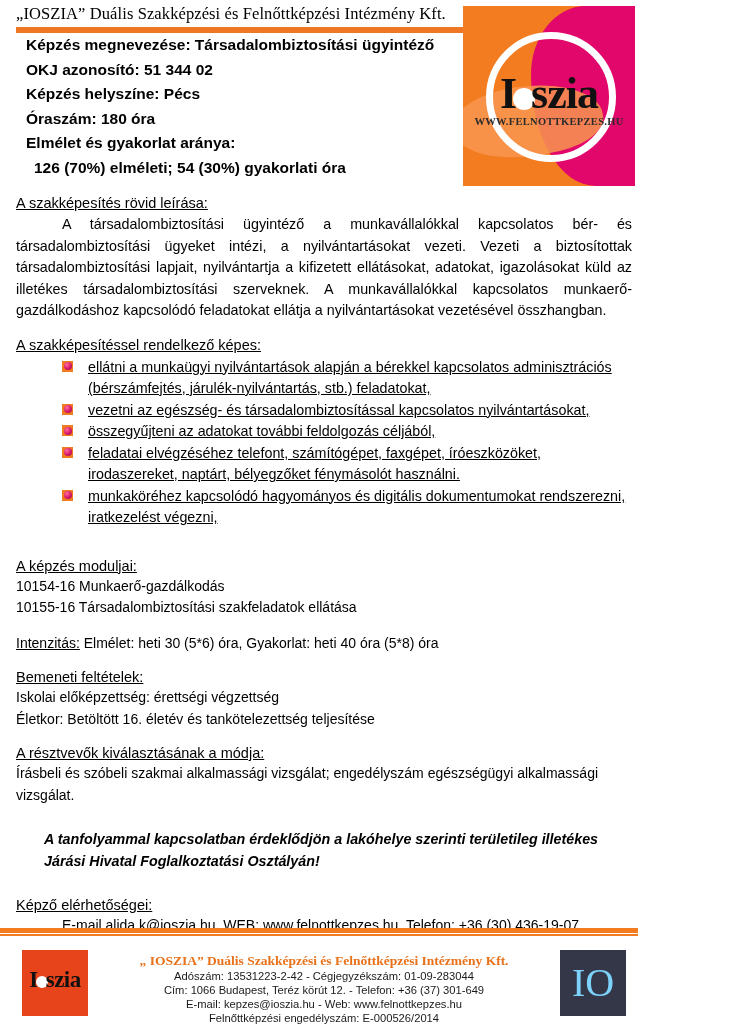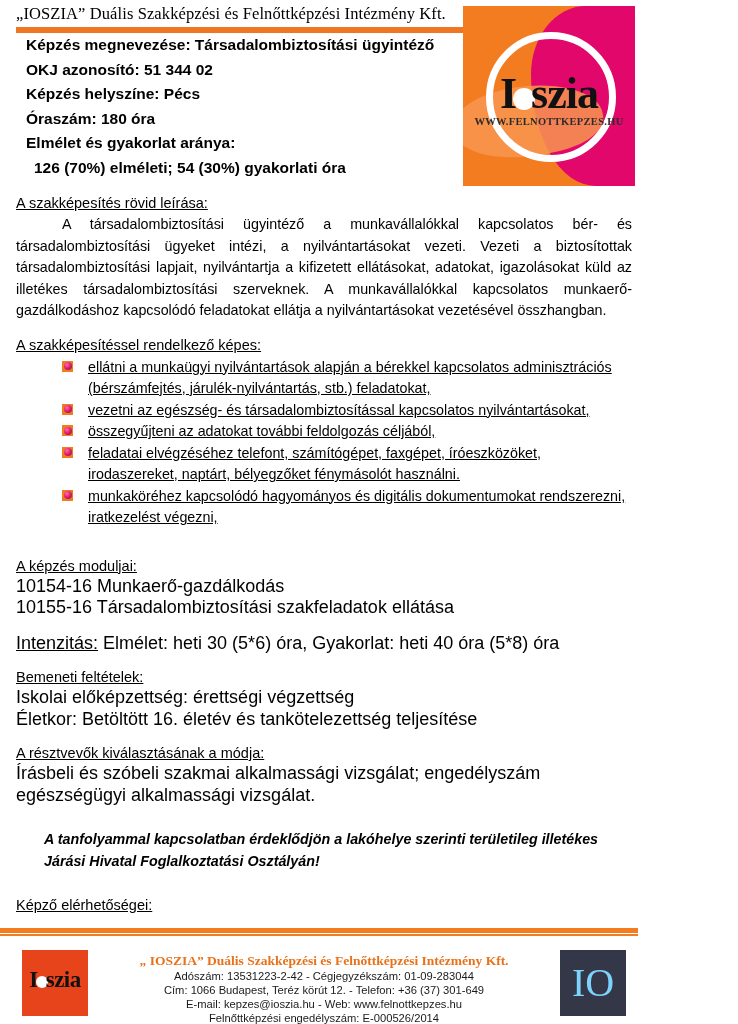--- a/index.html
+++ b/index.html
@@ -182,21 +182,21 @@
     left: 1.5px;
     top: 1.5px;
     width: 8px;
     height: 8px;
     border-radius: 50%;
     background: radial-gradient(circle at 35% 32%, #ff6f9a 0%, #d6166b 55%, #8c0f44 100%);
   }
 
   
   .text-line {
-    font-size: 18px;
+    font-size: 14px;
     line-height: 21.5px;
   }
   .inline-underline { text-decoration: underline; }
 
   .callout {
     margin-top: 22px;
     font-size: 14.3px;
     line-height: 22px;
     font-weight: bold;
     font-style: italic;
@@ -378,20 +378,23 @@
 
   <div class="section">
     <div class="section-heading">A résztvevők kiválasztásának a módja:</div>
     <div class="text-line">Írásbeli és szóbeli szakmai alkalmassági vizsgálat; engedélyszám egészségügyi alkalmassági vizsgálat.</div>
   </div>
 
   <div class="callout">A tanfolyammal kapcsolatban érdeklődjön a lakóhelye szerinti területileg illetékes Járási Hivatal Foglalkoztatási Osztályán!</div>
 
   <div class="section" style="margin-top:24px">
     <div class="section-heading">Képző elérhetőségei:</div>
+    <div class="contact-lines">
+      <span class="text-line">E-mail alida.k@ioszia.hu, WEB: </span><a class="text-line inline-underline" style="color:#000;text-decoration:underline" href="#">www.felnottkepzes.hu</a><span class="text-line">, Telefon: +36 (30) 436-19-07</span>
+    </div>
   </div>
 
   <div class="footer">
     <div class="footer-rule-thick"></div>
     <div class="footer-rule-thin"></div>
     <div class="footer-body">
 
       <div class="footer-logo-left">
         <div class="fl-word"><span>I</span><span class="o-dot"></span><span>szia</span></div>
       </div>

